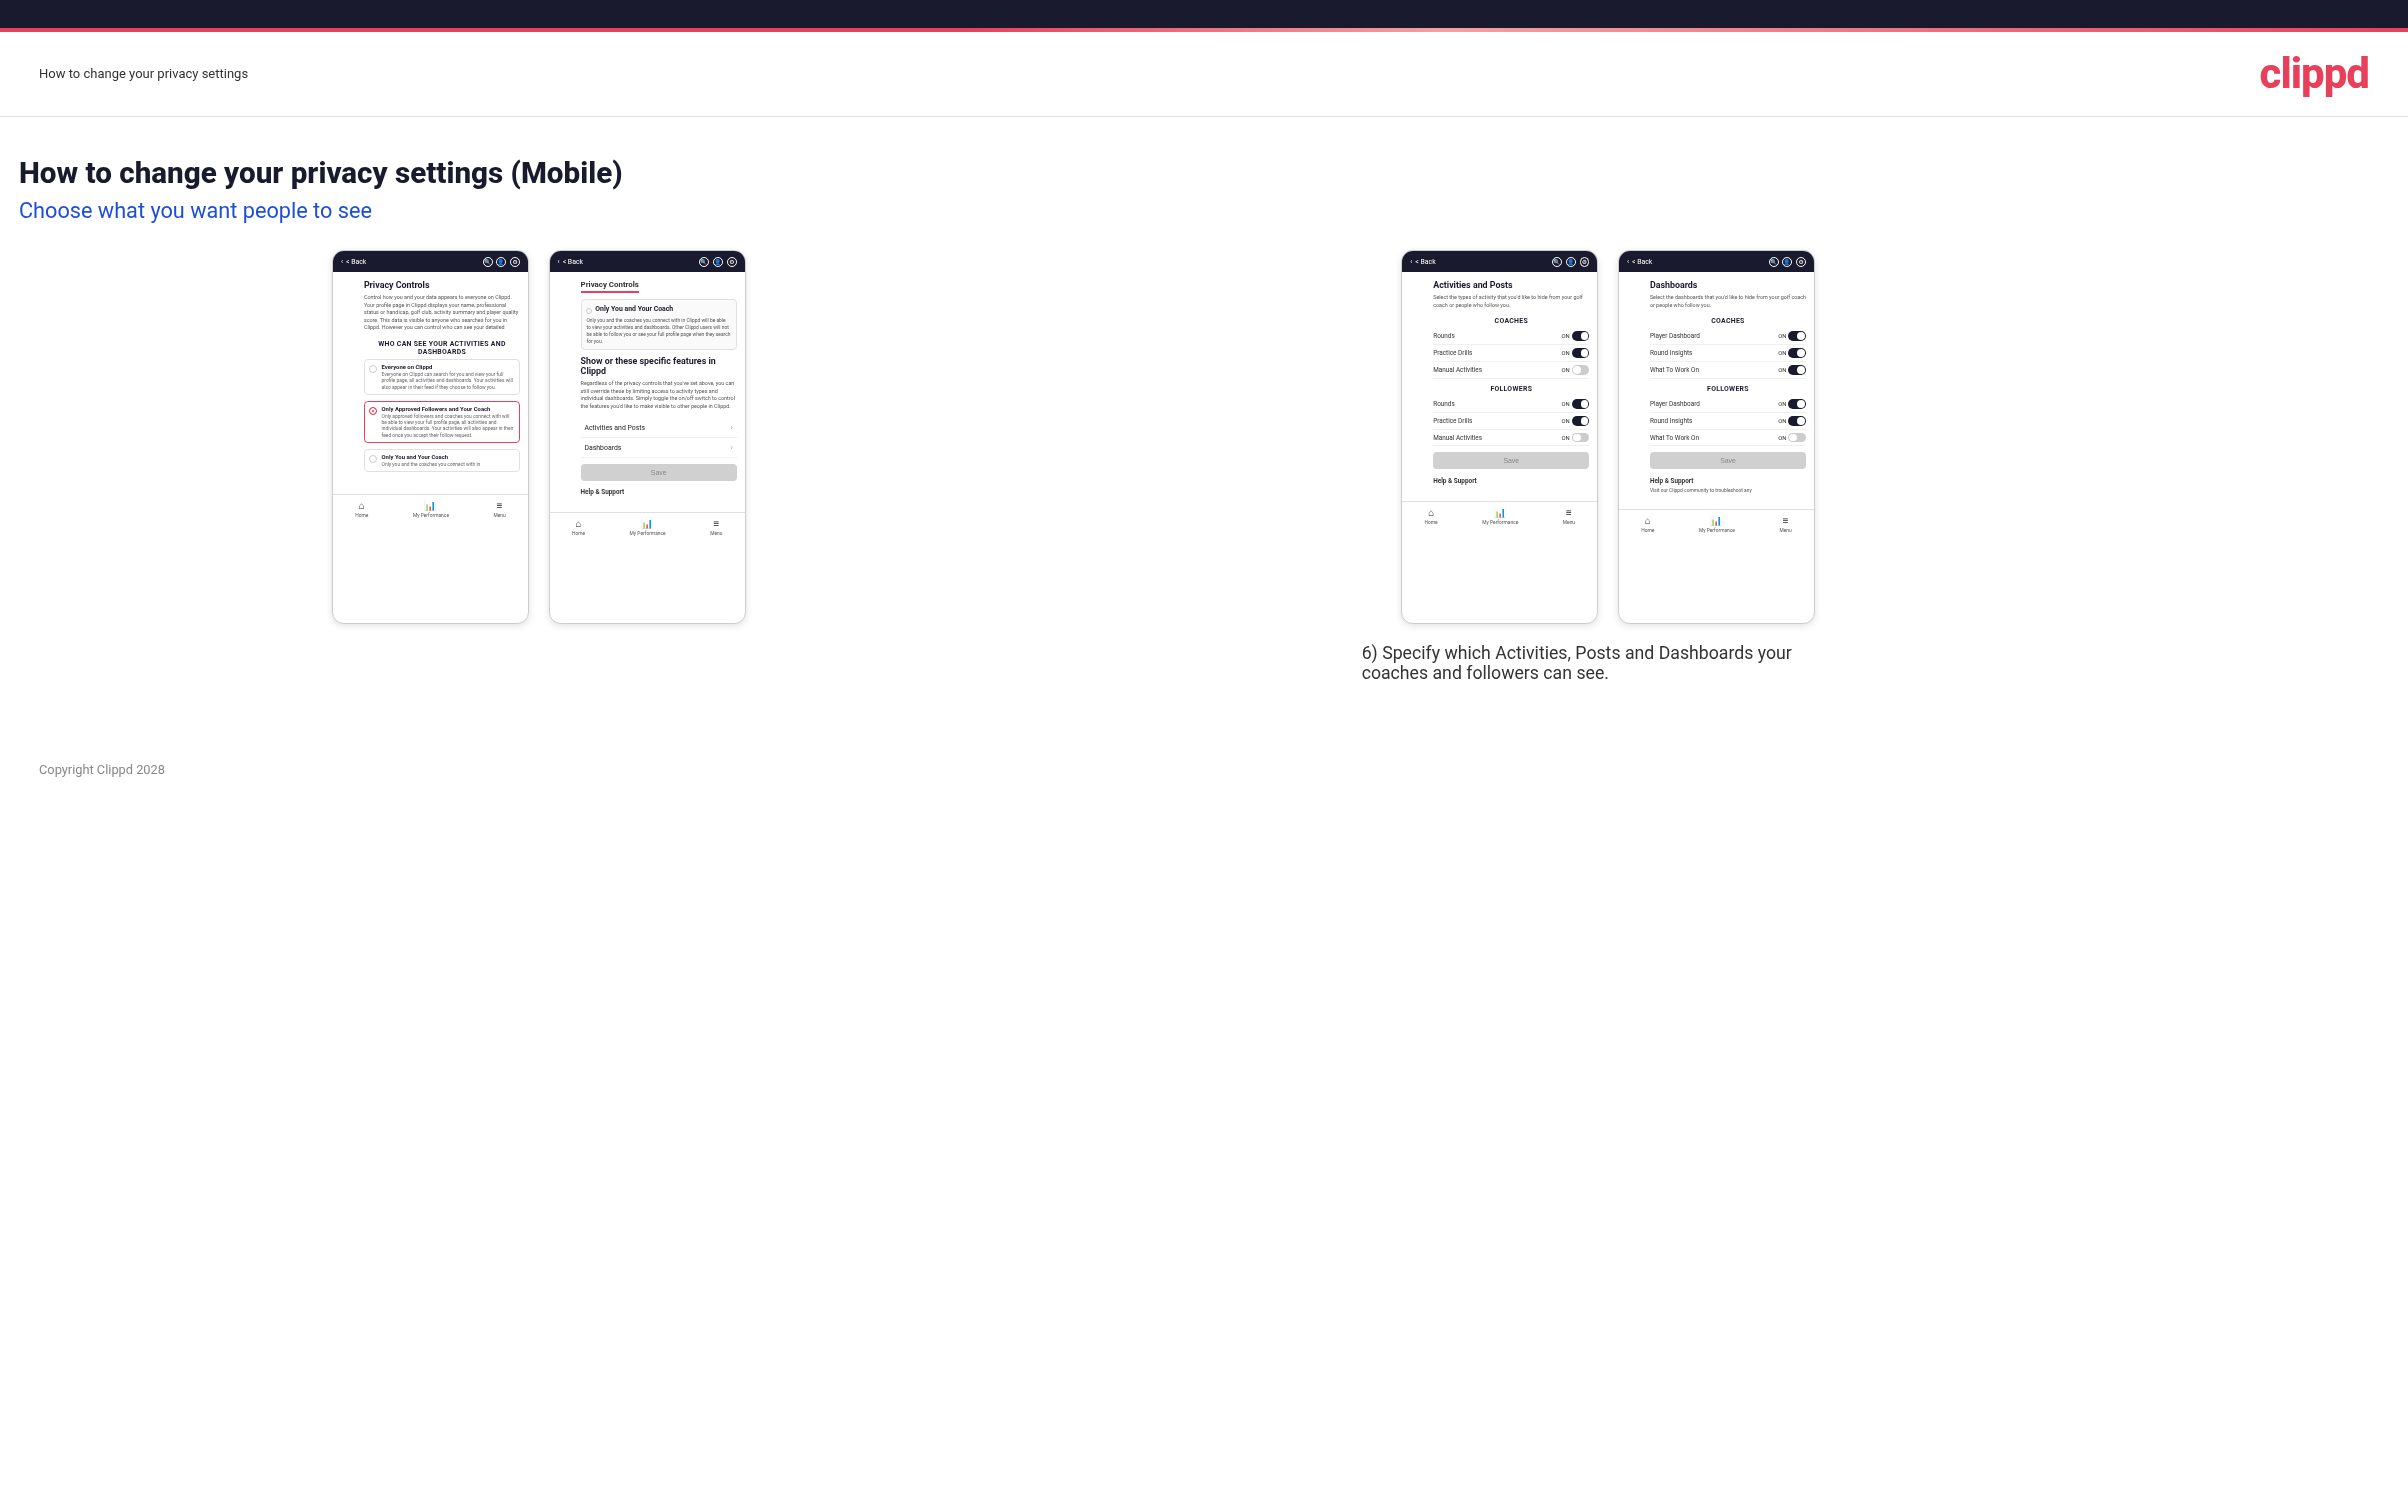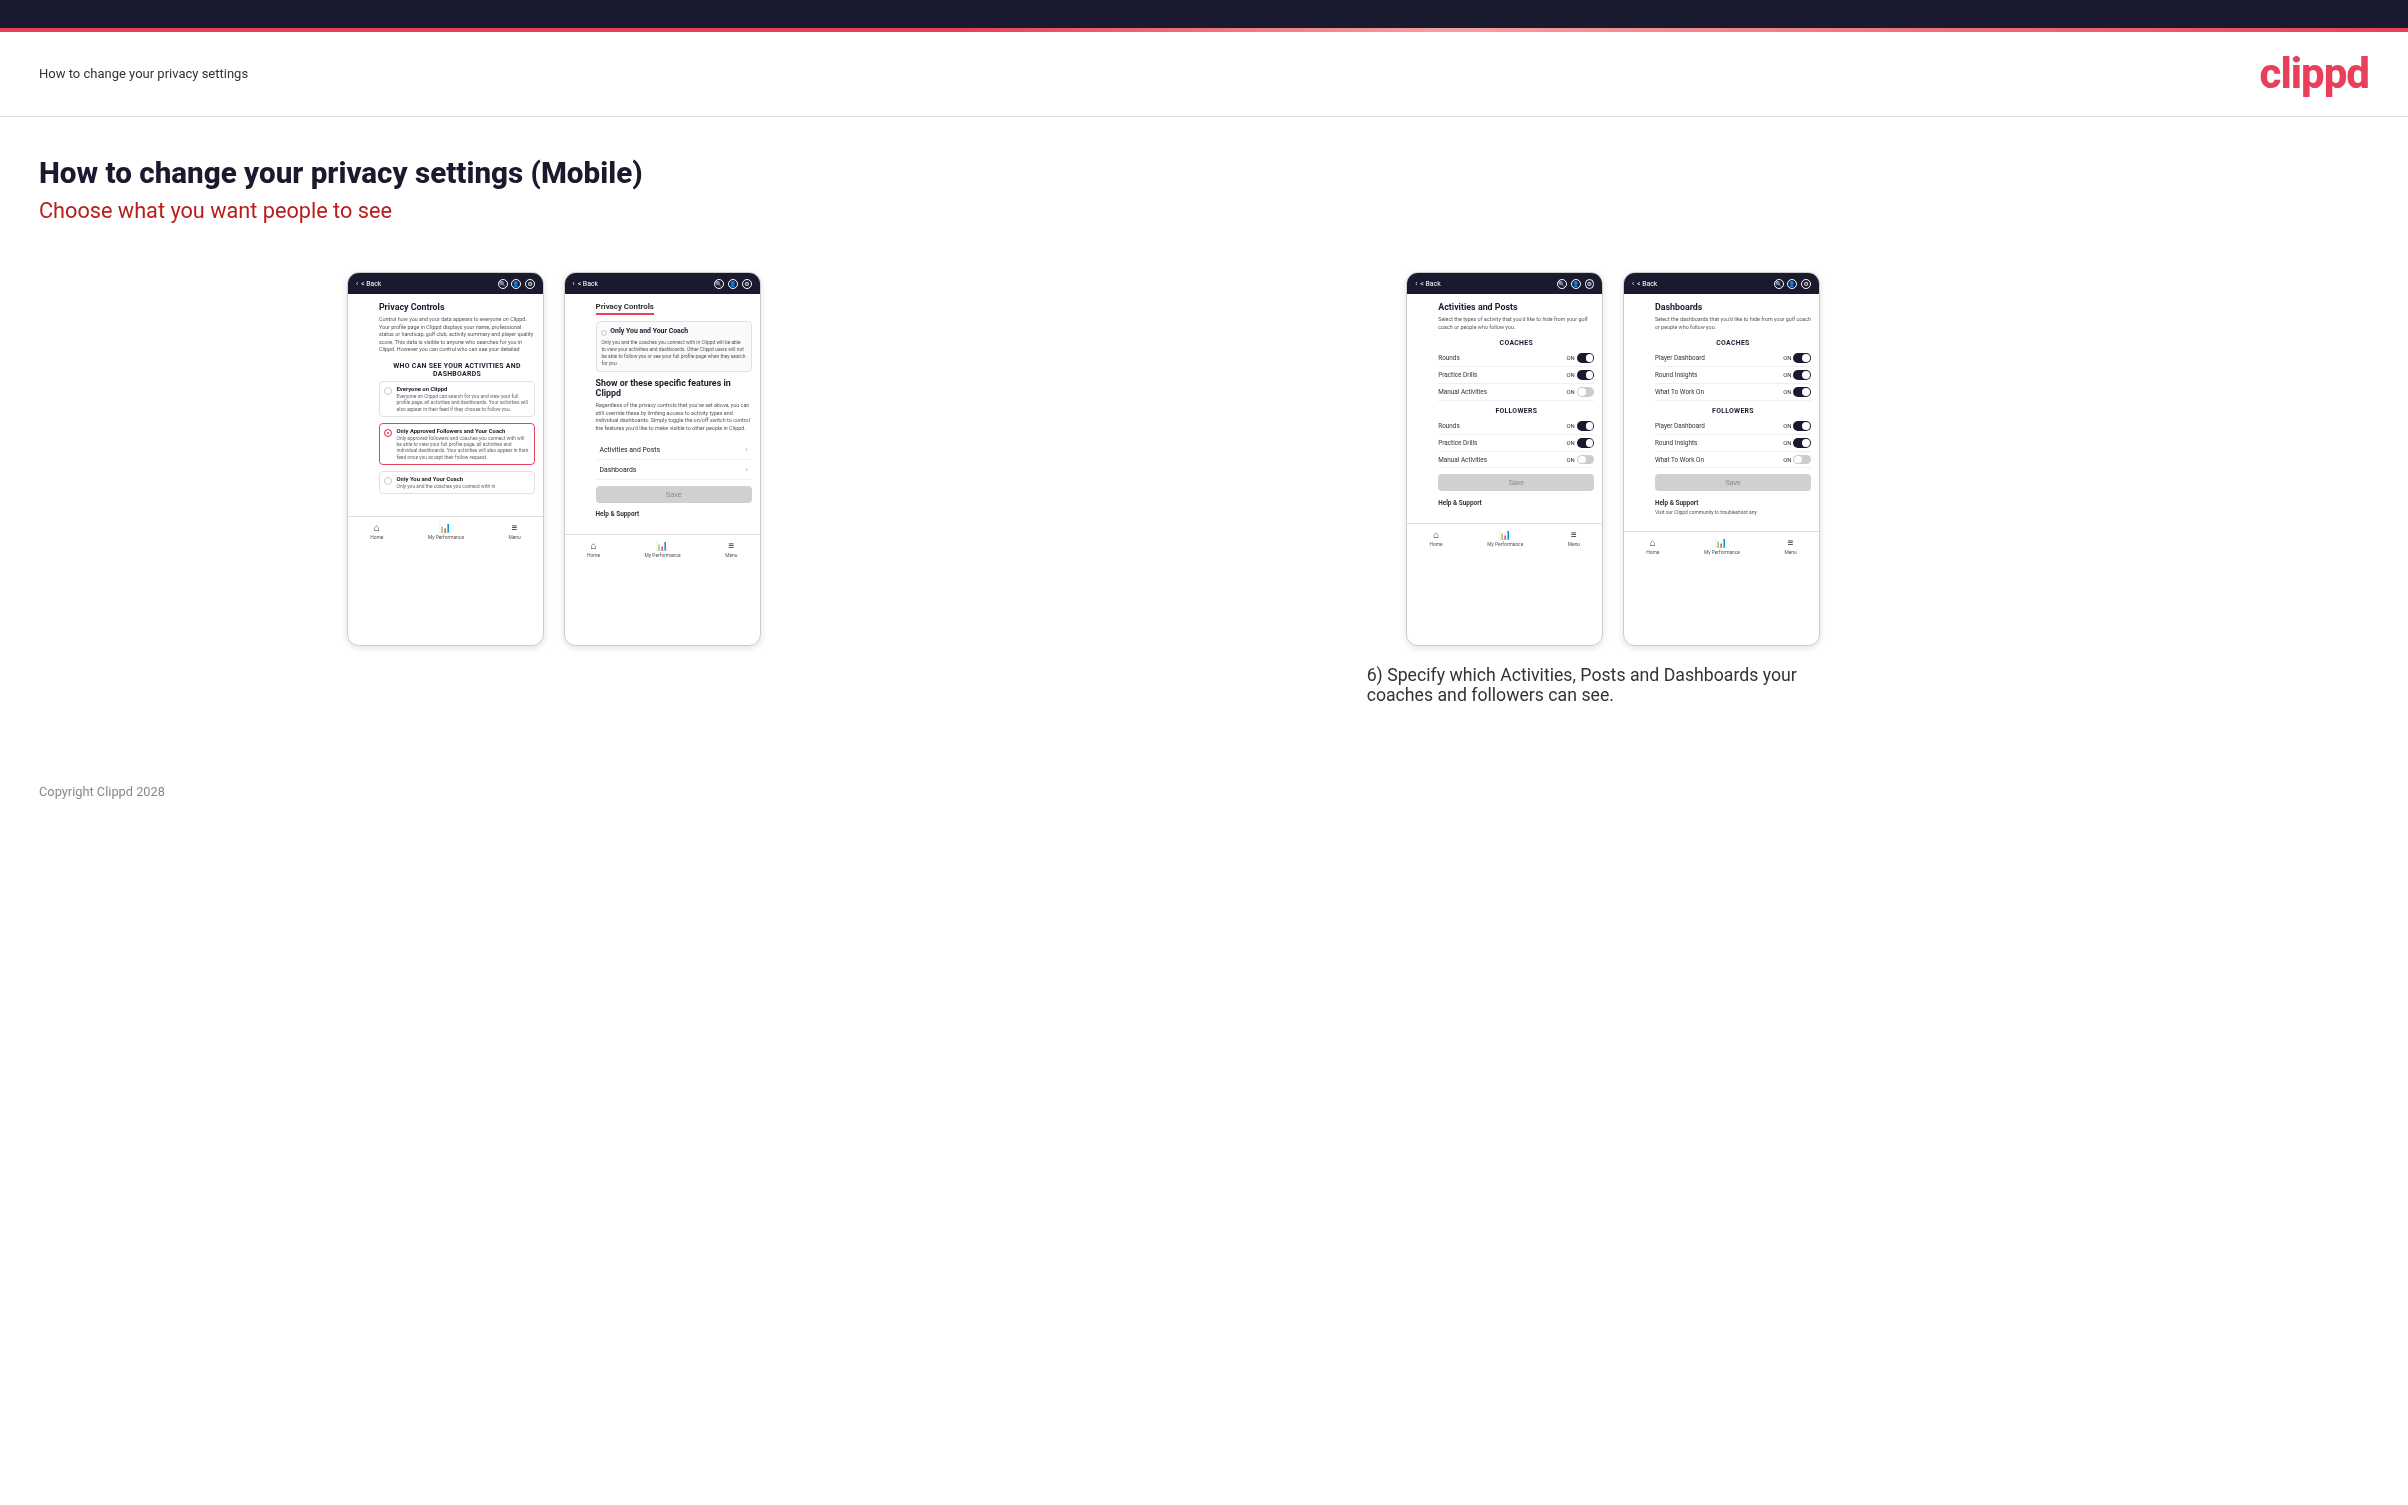--- a/index.html
+++ b/index.html
@@ -41,34 +41,34 @@
     }
     .logo {
       font-size: 42px;
       font-weight: 800;
       color: #e8405a;
       letter-spacing: -1px;
     }
 
     
     .main {
-      padding: 39px 39px 59px 39px;
+      padding: 39px 39px 59px 19px;
       max-width: 2167px;
     }
 
     .page-title {
       font-size: 29.6px;
       font-weight: 800;
       color: #1a1a2e;
       margin-bottom: 7.9px;
     }
     .page-subtitle {
       font-size: 21.7px;
-      color: #b91c1c;
-      margin-bottom: 49px;
+      color: #1d4ed8;
+      margin-bottom: 27px;
     }
 
     
     .mockups-row {
       display: flex;
       gap: 29.6px;
       align-items: flex-start;
     }
 
     .mockup-group {

